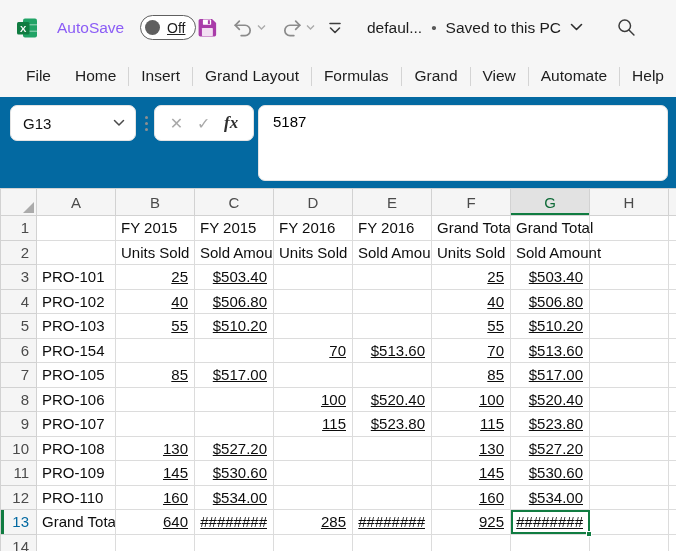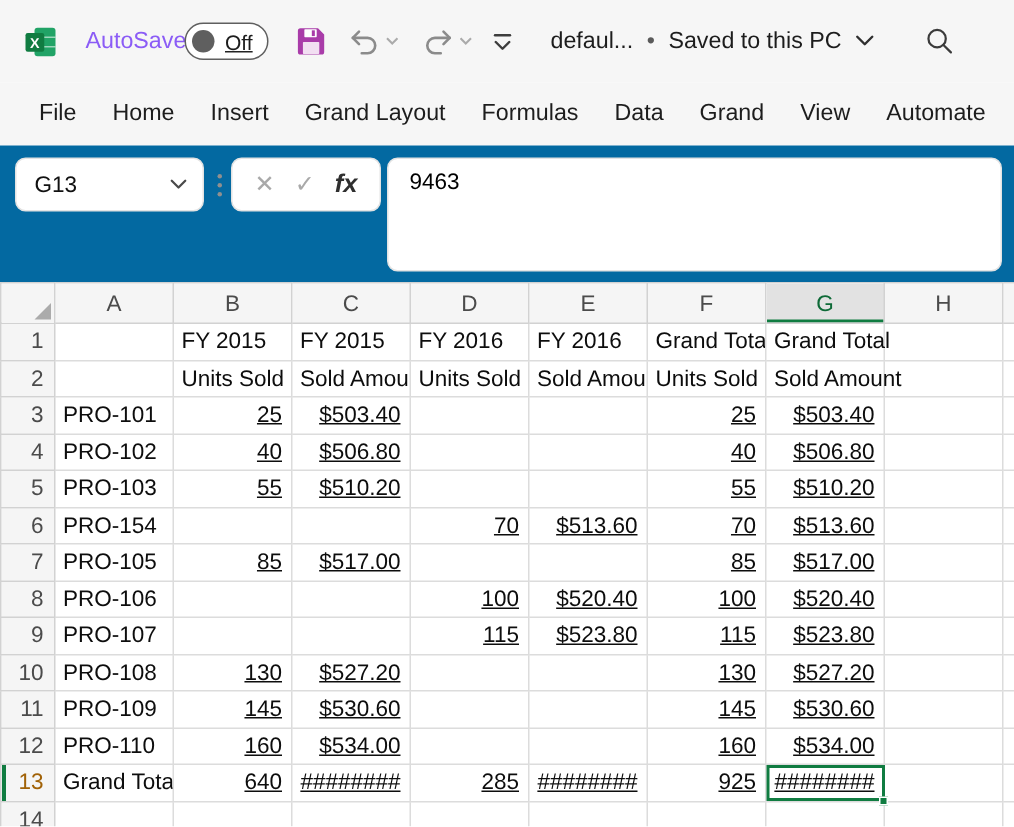--- a/index.html
+++ b/index.html
@@ -5,21 +5,21 @@
   * { box-sizing: border-box; margin: 0; padding: 0; }
   html, body { width: 676px; height: 551px; overflow: hidden; }
   body { font-family: "Liberation Sans", sans-serif; background: #fff; color: #222; }
   .app { width: 676px; height: 551px; position: relative; background: #fff; }
 
   
   .titlebar { height: 55px; background: #f6f6f6; position: relative; }
   .titlebar .abs { position: absolute; top: 0; height: 55px; display: flex; align-items: center; }
   .excel-logo { left: 15px; }
   .autosave-label { left: 57px; font-size: 15.5px; color: #8b5cf6; }
-  .autosave-toggle { left: 123px; text-decoration: underline; }
+  .autosave-toggle { left: 140px; text-decoration: underline; }
   .toggle-pill { width: 56px; height: 25px; border: 1.5px solid #5f5f5f; border-radius: 13px;
                  background: #fff; display: flex; align-items: center; cursor: pointer; }
   .toggle-knob { width: 15px; height: 15px; border-radius: 50%; background: #5f5f5f; margin-left: 4px; }
   .toggle-text { font-size: 14px; color: #1d1d1d; margin-left: 7px; }
   .save-btn { left: 196px; }
   .undo-group { left: 232px; gap: 3px; }
   .redo-group { left: 281px; gap: 3px; }
   .qat-chevron { left: 327px; }
   .title-group { left: 367px; gap: 9px; font-size: 15.5px; color: #1d1d1d; }
   .search-btn { left: 616px; }
@@ -36,36 +36,36 @@
               border: 1px solid #e3e3e3; border-radius: 7px; display: flex; align-items: center;
               padding: 0 10px 0 12px; font-size: 15px; color: #111; cursor: pointer; }
   .name-box .nb-text { flex: 1; }
   .grip { position: absolute; left: 142px; top: 8px; height: 36px; width: 8px; display: flex;
           flex-direction: column; align-items: center; justify-content: center; gap: 3px; cursor: col-resize; }
   .grip i { width: 3px; height: 3px; border-radius: 50%; background: #8f8f8f; }
   .fx-box { position: absolute; left: 154px; top: 8px; width: 100px; height: 36px; background: #fff;
             border: 1px solid #e3e3e3; border-radius: 7px; display: flex; align-items: center;
             justify-content: space-around; padding: 0 8px; }
   .fx-cancel, .fx-enter { font-size: 16px; color: #a9a9a9; cursor: pointer; }
-  .fx-label { font-family: Liberation Sans, sans-serif; font-style: italic; font-weight: bold;
+  .fx-label { font-family: Liberation Serif, serif; font-style: italic; font-weight: bold;
               font-size: 17px; color: #2f2f2f; cursor: pointer; }
   .formula-input { position: absolute; left: 258px; top: 8px; right: 8px; height: 76px; background: #fff;
                    border: 1px solid #e3e3e3; border-radius: 7px; padding: 7px 14px; font-size: 15px;
                    color: #000; cursor: text; }
 
   
   .grid-wrap { height: 363px; overflow: hidden; background: #fff; }
   table.grid { border-collapse: collapse; table-layout: fixed; width: 676px; }
   .grid th, .grid td { font-weight: 400; white-space: nowrap; overflow: hidden; }
   .grid thead th { height: 27px; background: #f5f5f5; border: 1px solid #d2d2d2; color: #4b4b4b;
                    font-size: 15px; text-align: center; cursor: pointer; }
   .grid thead th.sel-col { background: #e2e2e2; color: #0e6a37; box-shadow: inset 0 -2px 0 #107C41; }
   .grid tbody th { height: 24.5px; background: #f5f5f5; border: 1px solid #d2d2d2; color: #4b4b4b;
                    font-size: 15px; text-align: right; padding-right: 7px; cursor: pointer; }
-  .grid tbody th.sel-row { color: #a16207; box-shadow: inset 3px 0 0 #107C41; }
+  .grid tbody th.sel-row { color: #0369a1; box-shadow: inset 3px 0 0 #107C41; }
   .grid td { height: 24.5px; border: 1px solid #dcdcdc; font-size: 15px; color: #0d0d0d;
              padding: 0 5px; cursor: cell; }
   .grid td.r { text-align: right; padding-right: 6px; text-decoration: underline; }
   .grid td.spill { overflow: visible; }
   .grid td.selected { position: relative; outline: 2px solid #107C41; outline-offset: -2px; overflow: visible; }
   .fill-handle { position: absolute; right: -3px; bottom: -3px; width: 6px; height: 6px;
                  background: #107C41; border: 1px solid #fff; cursor: crosshair; }
   .corner { position: relative; cursor: pointer; }
   .corner::after { content: ""; position: absolute; right: 2px; bottom: 2px; border-style: solid;
                    border-width: 0 0 11px 11px; border-color: transparent transparent #ababab transparent; }
@@ -143,21 +143,20 @@
   <div class="menubar" id="menubar">
       <div class="menu-item">File</div>
       <div class="menu-item">Home</div>
       <div class="menu-sep"></div>
       <div class="menu-item">Insert</div>
       <div class="menu-sep"></div>
       <div class="menu-item">Grand Layout</div>
       <div class="menu-sep"></div>
       <div class="menu-item">Formulas</div>
       <div class="menu-sep"></div>
-      <div class="menu-item">Data</div>
       <div class="menu-sep"></div>
       <div class="menu-item">Grand</div>
       <div class="menu-sep"></div>
       <div class="menu-item">View</div>
       <div class="menu-sep"></div>
       <div class="menu-item">Automate</div>
       <div class="menu-sep"></div>
       <div class="menu-item">Help</div>
     </div>
 
@@ -171,21 +170,21 @@
     <div class="grip">
         <i></i>
         <i></i>
         <i></i>
       </div>
     <div class="fx-box">
       <span class="fx-cancel">✕</span>
       <span class="fx-enter">✓</span>
       <span class="fx-label">fx</span>
     </div>
-    <div class="formula-input">9463</div>
+    <div class="formula-input">5187</div>
   </div>
 
   <div class="grid-wrap">
     <table class="grid" id="sheet">
         <colgroup>
           <col style="width: 36px;">
           <col style="width: 79px;">
           <col style="width: 79px;">
           <col style="width: 79px;">
           <col style="width: 79px;">

